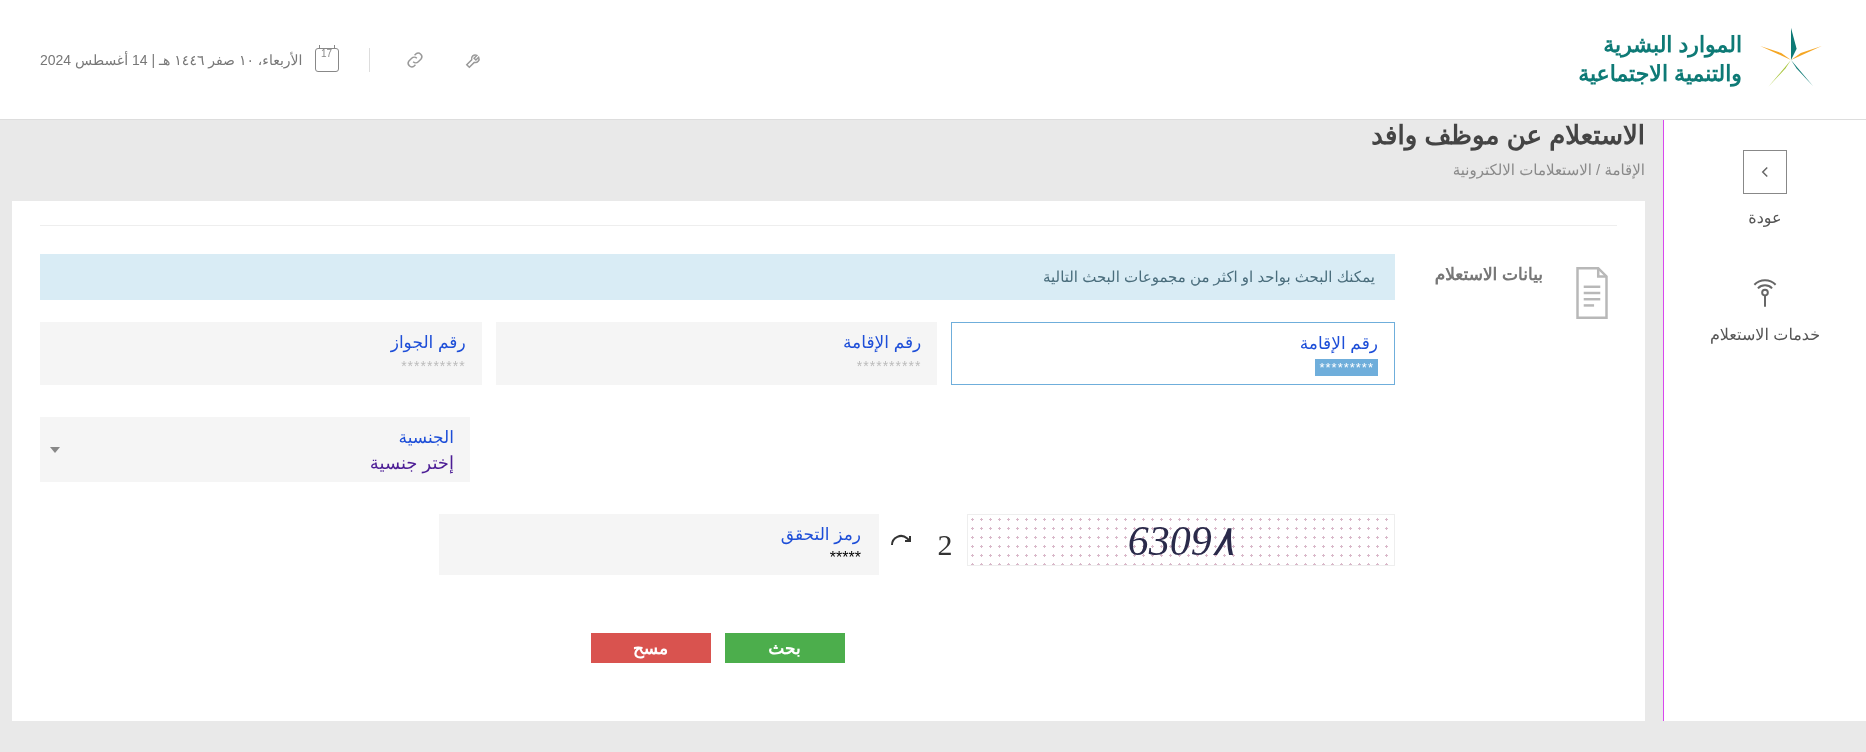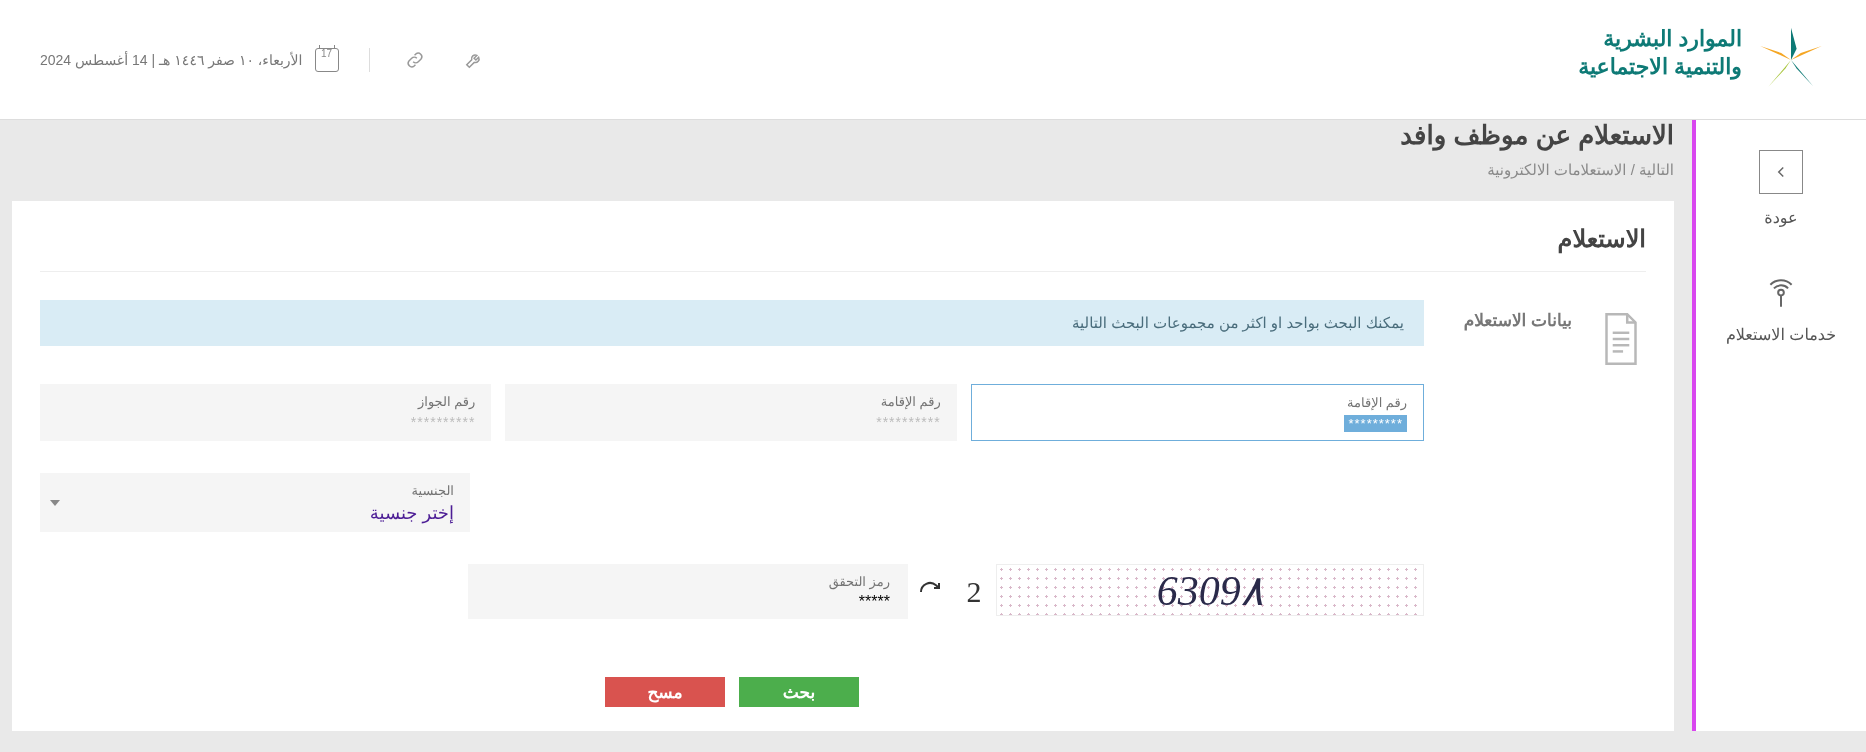--- a/index.html
+++ b/index.html
@@ -15,21 +15,21 @@
   background: #fff;
   height: 120px;
   display: flex;
   align-items: center;
   justify-content: space-between;
   padding: 0 40px;
   border-bottom: 1px solid #ddd;
 }
 .logo-area {
   display: flex;
-  align-items: flex-start;
+  align-items: center;
   gap: 14px;
 }
 .logo-star { width: 70px; height: 70px; position: relative; }
 .logo-text {
   color: #0e7a76;
   font-size: 22px;
   font-weight: bold;
   line-height: 1.3;
   text-align: right;
 }
@@ -49,24 +49,24 @@
   border-radius: 3px; position: relative;
   font-size: 10px; display: flex; align-items: flex-end; justify-content: center;
   padding-bottom: 12px; color: #888;
 }
 .calendar-icon::before {
   content: ""; position: absolute; top: -4px; left: 3px; right: 3px;
   height: 4px; border-left: 1.5px solid #888; border-right: 1.5px solid #888;
 }
 .main-wrap { display: flex; gap: 18px; padding-right: 0; }
 .right-nav {
-  width: 174px; background: #fff; margin-top: 0;
+  width: 203px; background: #fff; margin-top: 0;
   display: flex; flex-direction: column; align-items: center;
   padding: 30px 10px; gap: 50px;
-  border-left: 4px solid #d946ef;
+  border-left: 1px solid #d946ef;
   min-height: 330px;
 }
 .nav-item {
   display: flex; flex-direction: column; align-items: center; gap: 14px;
   cursor: pointer; color: #555; font-size: 16px;
 }
 .nav-icon-box {
   width: 44px; height: 44px; border: 1.5px solid #888;
   display: flex; align-items: center; justify-content: center;
 }
@@ -81,29 +81,29 @@
 .panel-body { display: flex; gap: 22px; border-top: 1px solid #eee; padding-top: 28px; }
 .side-info {
   width: 200px; text-align: center; display: flex; flex-direction: row;
   gap: 24px; padding-top: 10px;
 }
 .doc-icon { width: 50px; height: 58px; color: #b8b8b8; }
 .side-label { color: #777; font-size: 17px; font-weight: bold; }
 .form-area { flex: 1; }
 .info-banner {
   background: #d9ecf5; color: #4a6d7c; padding: 14px 20px;
-  font-size: 15px; margin-bottom: 38px;
+  font-size: 15px; margin-bottom: 22px;
 }
 .fields-row { display: flex; gap: 14px; margin-bottom: 32px; }
 .field {
   flex: 1; background: #f5f5f5; padding: 10px 16px 8px;
   position: relative;
 }
 .field.active { background: #fff; border: 1px solid #6faedb; }
-.field-label { color: #737373; font-size: 13px; display: block; margin-bottom: 4px; }
+.field-label { color: #1d4ed8; font-size: 17px; display: block; margin-bottom: 4px; }
 .field .placeholder-mask {
   color: #bbb; font-size: 14px; letter-spacing: 1px;
 }
 .field.active .input-hi {
   background: #6faedb; color: #fff; padding: 1px 4px;
   font-size: 13px; letter-spacing: 1px; display: inline-block;
 }
 .field.nat { max-width: 430px; }
 .select-wrap { position: relative; }
 .select-caret {
@@ -200,25 +200,24 @@
             <line x1="12" y1="13" x2="12" y2="21"></line>
           </svg>
       </div>
       <span>خدمات الاستعلام</span>
     </div>
   </div>
 
   <div class="content-col">
     <div class="page-title">الاستعلام عن موظف وافد</div>
     <div class="breadcrumb">
-      <a href="#">التالية</a><span> / </span><a href="#">الاستعلامات الالكترونية</a>
+      <a href="#">الإقامة</a><span> / </span><a href="#">الاستعلامات الالكترونية</a>
     </div>
 
     <div class="panel">
-      <div class="panel-title">الاستعلام</div>
       <div class="panel-body">
 
         <div class="side-info">
           <div class="doc-icon">
             <svg width="50" height="58" viewBox="0 0 24 28" fill="none" stroke="#b8b8b8" stroke-width="1.2">
               <path d="M5 2h10l4 4v20H5z"></path>
                 <path d="M15 2v4h4"></path>
               <line x1="8" y1="11" x2="16" y2="11"></line>
                 <line x1="8" y1="14" x2="16" y2="14"></line>
               <line x1="8" y1="17" x2="16" y2="17"></line>

